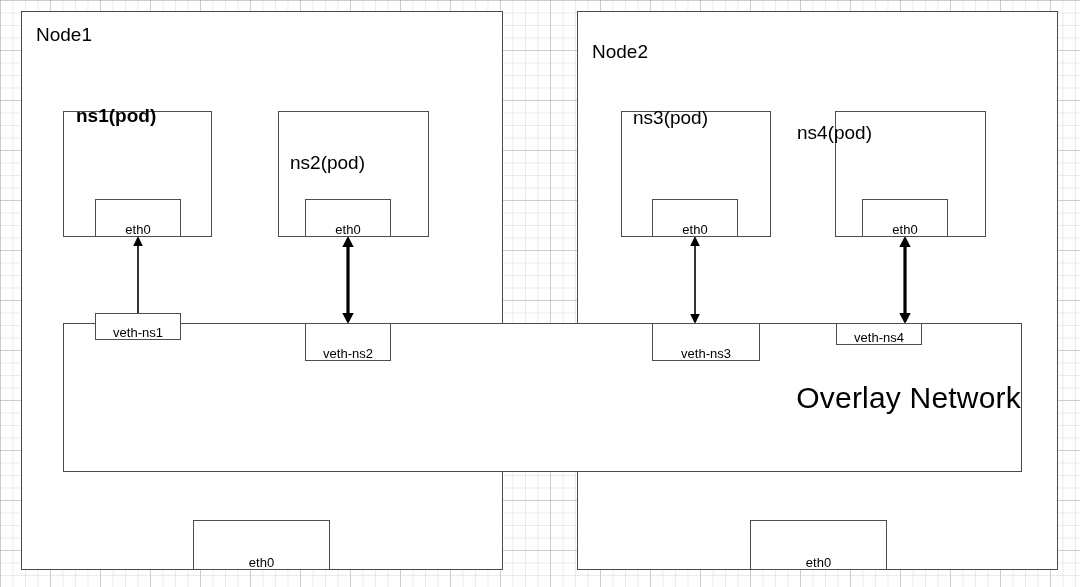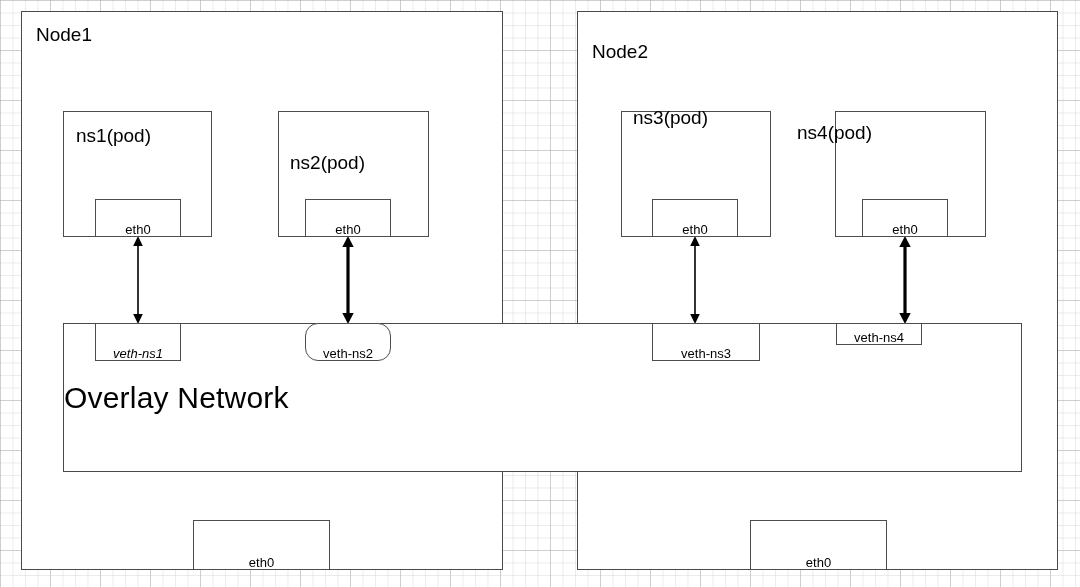--- a/index.html
+++ b/index.html
@@ -71,21 +71,21 @@
     color: #000000;
     line-height: 1;
     white-space: nowrap;
   }
   .overlay-title {
     position: absolute;
     left: 0;
     right: 0;
     top: 50%;
     transform: translateY(-50%);
-    text-align: left;
+    text-align: right;
     font-size: 30px;
     color: #000000;
     letter-spacing: 0.2px;
     white-space: nowrap;
   }
 
   
   .arrow {
     position: absolute;
   }
@@ -110,21 +110,21 @@
   <div class="box node-box layer-node" style="left:577px; top:11px; width:481px; height:559px;">
   </div>
   <div class="corner-label layer-pod" style="left:592px; top:42px;">Node2</div>
 
   <div class="box overlay-box layer-overlay" style="left:63px; top:323px; width:959px; height:149px;">
     <div class="overlay-title">Overlay Network</div>
   </div>
 
   <div class="box pod-box layer-pod" style="left:63px; top:111px; width:149px; height:126px;">
   </div>
-  <div class="corner-label layer-iface" style="left:76px; top:126px;">ns1(pod)</div>
+  <div class="corner-label layer-iface" style="left:76px; top:106px;font-weight:bold;">ns1(pod)</div>
   <div class="box iface-box layer-iface" style="left:95px; top:199px; width:86px; height:38px;">
     <span class="iface-label">eth0</span>
   </div>
 
   <div class="box pod-box layer-pod" style="left:278px; top:111px; width:151px; height:126px;">
   </div>
   <div class="corner-label layer-iface" style="left:290px; top:123px;margin-top:30px;">ns2(pod)</div>
   <div class="box iface-box layer-iface" style="left:305px; top:199px; width:86px; height:38px;">
     <span class="iface-label">eth0</span>
   </div>
@@ -168,24 +168,24 @@
   </div>
 
   <div class="arrow layer-arrow" style="left:895px; top:236px;">
     <svg width="20" height="88" viewBox="0 0 20 88">
       <line x1="10" y1="8" x2="10" y2="80" stroke="#000000" stroke-width="3.2"></line>
       <polygon points="10,0 4.3,11 15.7,11" fill="#000000"></polygon>
       <polygon points="10,88 4.3,77 15.7,77" fill="#000000"></polygon>
     </svg>
   </div>
 
-  <div class="box iface-box layer-iface" style="left:95px; top:323px; width:86px; height:38px;font-style:italic;">
+  <div class="box iface-box layer-iface" style="left:95px; top:313px; width:86px; height:27px;">
     <span class="iface-label">veth-ns1</span>
   </div>
-  <div class="box iface-box layer-iface" style="left:305px; top:323px; width:86px; height:38px;border-radius:13px;">
+  <div class="box iface-box layer-iface" style="left:305px; top:323px; width:86px; height:38px;">
     <span class="iface-label">veth-ns2</span>
   </div>
   <div class="box iface-box layer-iface" style="left:652px; top:323px; width:108px; height:38px;">
     <span class="iface-label">veth-ns3</span>
   </div>
   <div class="box iface-box layer-iface" style="left:836px; top:323px; width:86px; height:22px;">
     <span class="iface-label">veth-ns4</span>
   </div>
 
   <div class="box iface-box layer-iface" style="left:193px; top:520px; width:137px; height:50px;">

